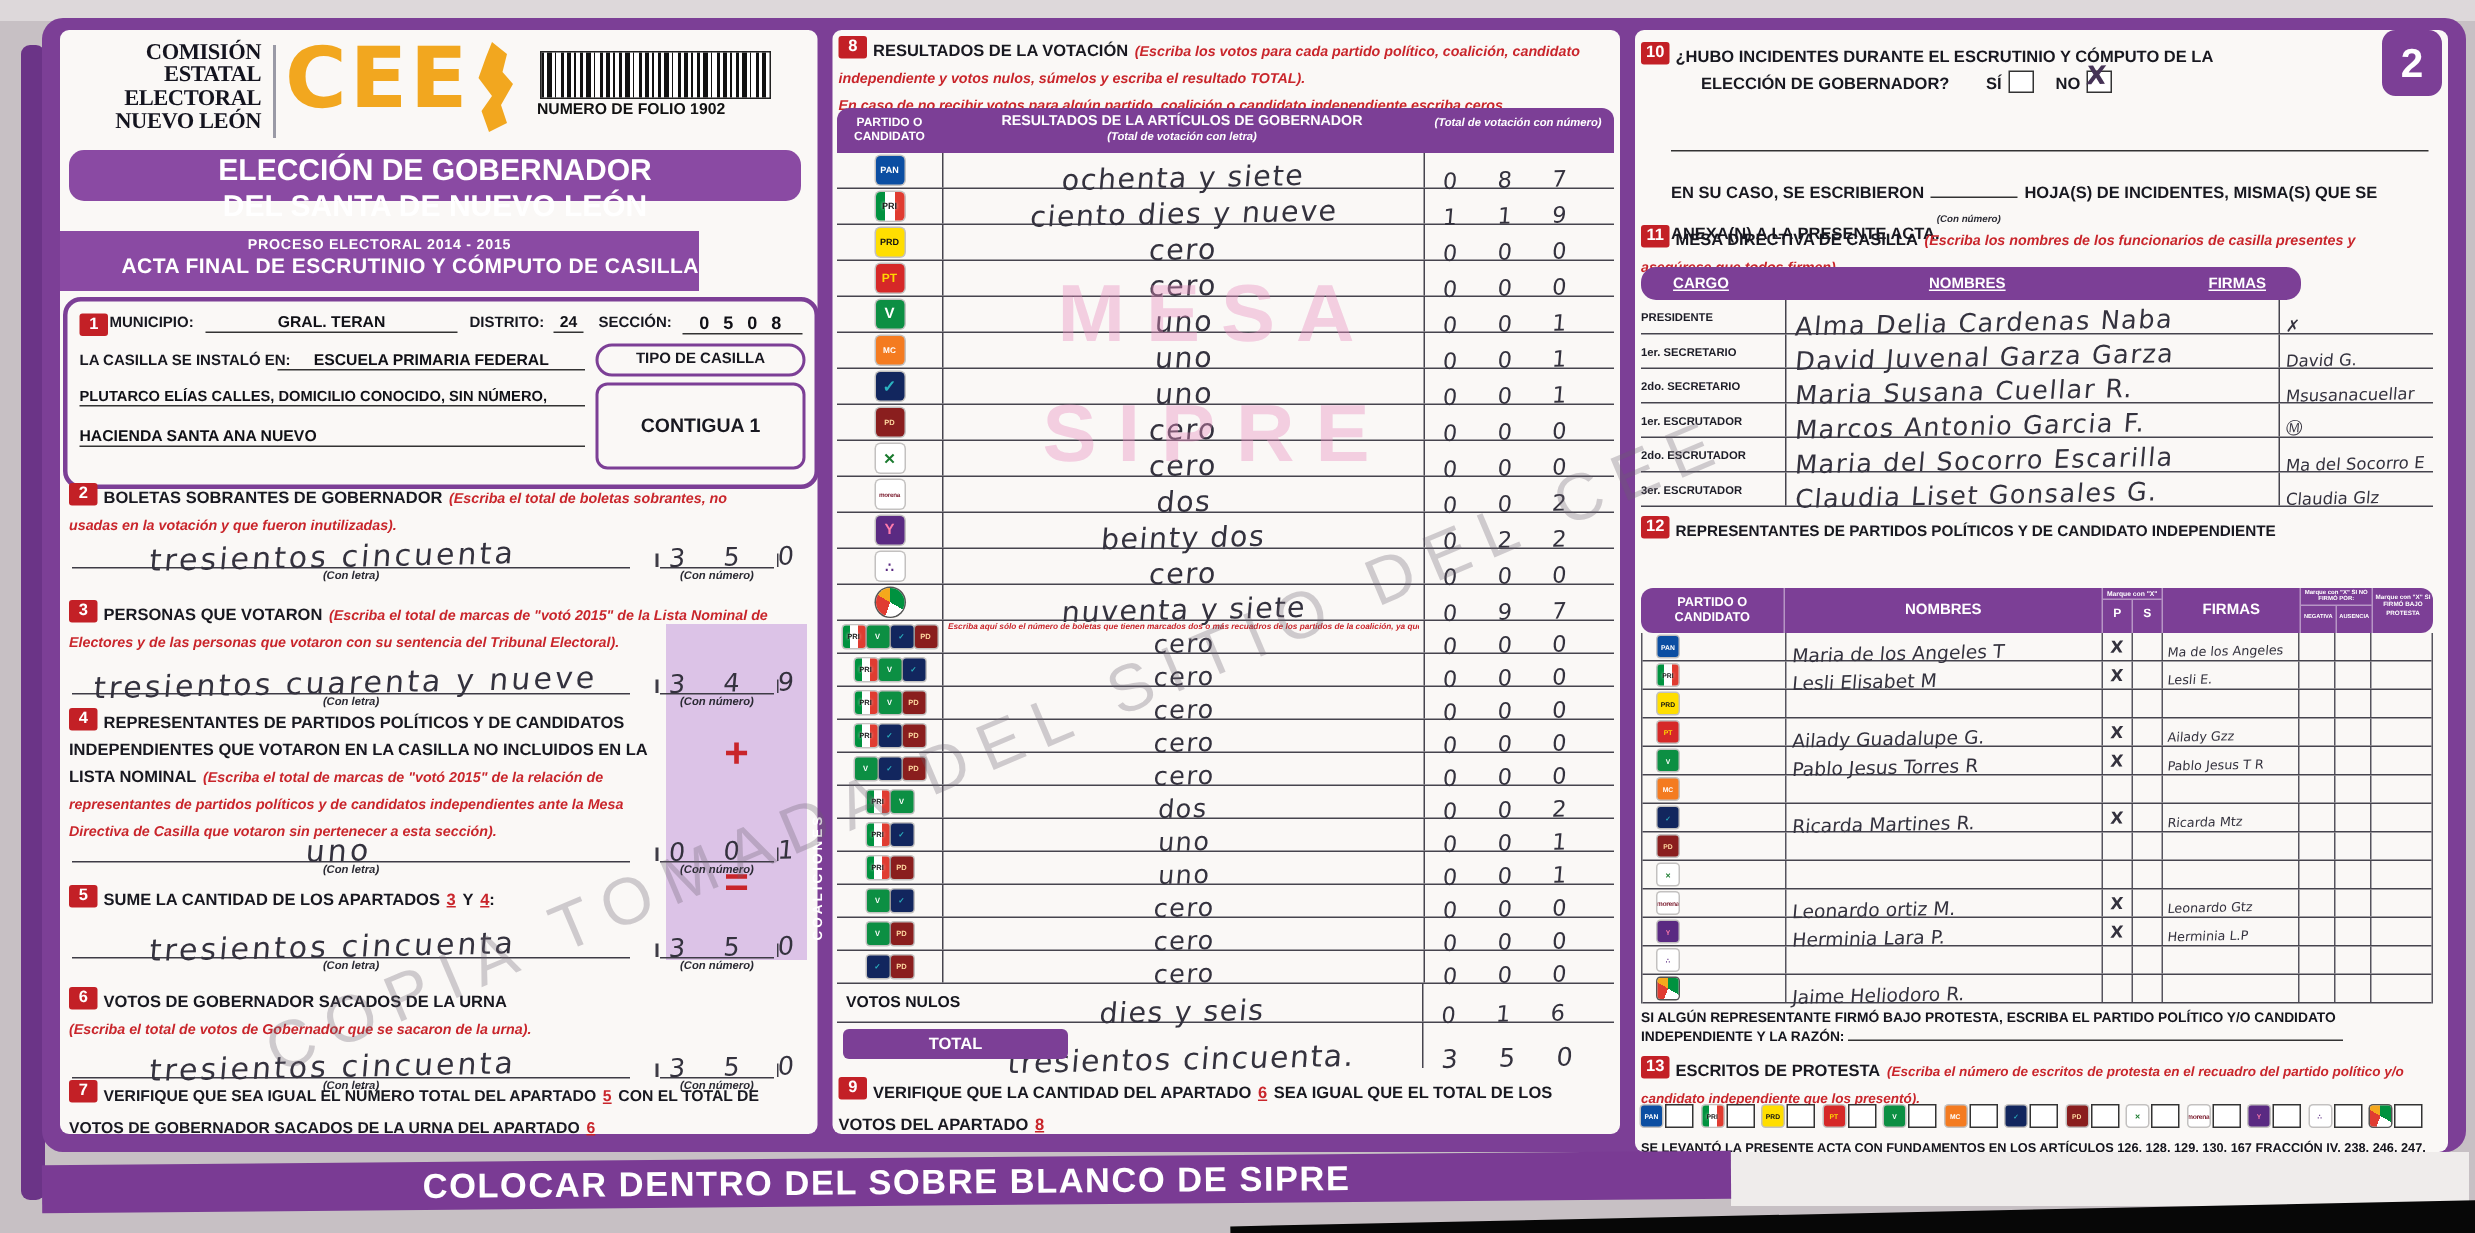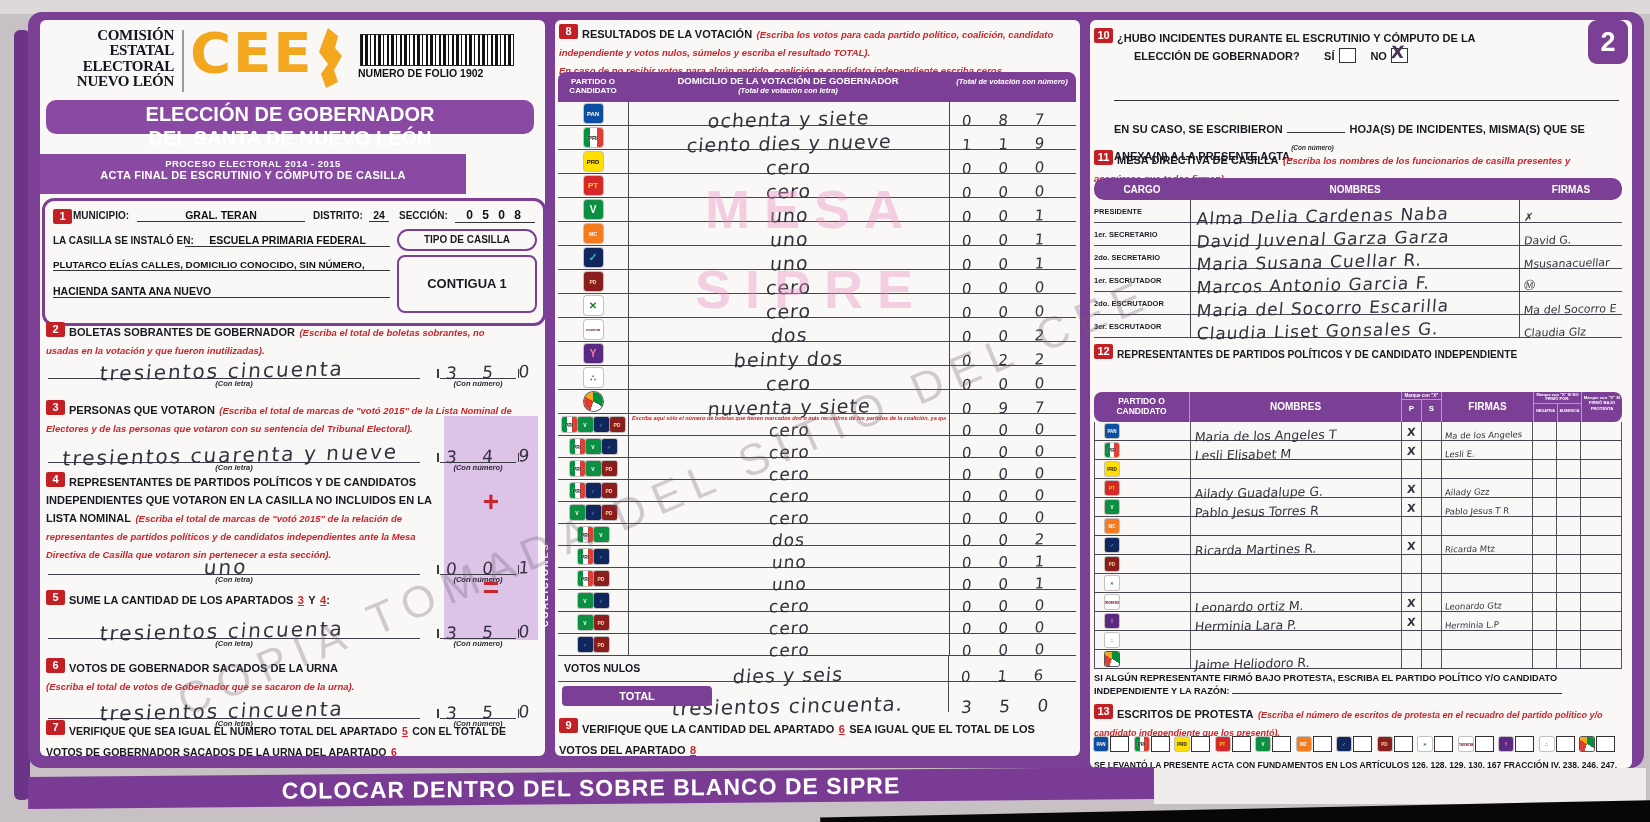--- a/index.html
+++ b/index.html
@@ -55,21 +55,21 @@
   .nl-shape{position:absolute;left:268px;top:6px;}
   .barcode{position:absolute;left:320px;top:14px;width:152px;height:30px;
      background:repeating-linear-gradient(90deg,#111 0 2px,#fff 2px 4px,#111 4px 7px,#fff 7px 9px,#111 9px 10px,#fff 10px 13px);
      border:1px solid #222;}
   .folio{position:absolute;left:318px;top:47px;width:160px;font-weight:700;font-size:10.5px;color:#111;}
   .titlebox{position:absolute;left:6px;top:80px;width:488px;height:34px;background:#8a4aa3;border-radius:10px;
      color:#fff;text-align:center;font-weight:800;font-size:20px;line-height:24px;padding-top:2px;box-sizing:border-box;}
   .subbar{position:absolute;left:0;top:134px;width:426px;height:40px;background:#8a4aa3;color:#fff;
      text-align:center;box-sizing:border-box;padding-top:4px;}
   .subbar .l1{font-weight:700;font-size:9.5px;letter-spacing:.5px;}
-  .subbar .l2{font-weight:800;font-size:11px;letter-spacing:.3px;}
+  .subbar .l2{font-weight:800;font-size:14px;letter-spacing:.3px;text-align:right;}
   
   .sec1{position:absolute;left:2px;top:178px;width:498px;height:122px;border:3px solid #7c3f96;border-radius:12px;}
   .f-lbl{font-weight:700;font-size:10px;color:#181820;}
   .f-val{font-weight:700;font-size:10.5px;color:#101016;border-bottom:1.3px solid #333;text-align:center;}
   .tipopill{position:absolute;left:352px;top:28px;width:136px;height:18px;border:2px solid #7c3f96;border-radius:12px;
      text-align:center;font-weight:800;font-size:10px;line-height:18px;color:#181820;}
   .contiguabox{position:absolute;left:352px;top:54px;width:136px;height:54px;border:2.5px solid #7c3f96;border-radius:8px;
      text-align:center;font-weight:800;font-size:13px;line-height:54px;color:#181820;}
   
   .r8head{position:absolute;left:3px;top:52px;width:518px;height:30px;background:#7c3f96;border-radius:8px 8px 0 0;
@@ -123,22 +123,22 @@
   .p-indep{background:conic-gradient(#00923f 0 120deg,#ffffff 120deg 200deg,#e03c31 200deg 300deg,#f5a81c 300deg 360deg);
      border-radius:50%;box-shadow:0 0 0 1px #555;}
   
   .pagebadge{position:absolute;left:498px;top:0px;width:40px;height:44px;background:#7c3f96;border-radius:9px;
      color:#fff;font-weight:900;font-size:27px;text-align:center;line-height:44px;}
   .chk{display:inline-block;width:15px;height:13px;border:1.6px solid #333;background:#fff;vertical-align:middle;position:relative;}
   .chk .hw{position:absolute;left:-1px;top:-7px;font-size:17px;font-weight:700;color:#463356;}
   .uline{display:inline-block;border-bottom:1.3px solid #333;}
   .smallcap{font-weight:700;font-style:italic;font-size:6.5px;color:#2a2a33;}
   
-  .mhead{position:absolute;left:4px;top:158px;width:528px;height:22px;background:#7c3f96;border-radius:10px;
-     display:flex;color:#fff;font-weight:800;font-size:10px;align-items:center;text-align:center;}
+  .mhead{position:absolute;left:4px;top:158px;width:440px;height:22px;background:#7c3f96;border-radius:10px;
+     display:flex;color:#fff;font-weight:800;font-size:10px;align-items:center;text-align:center;text-decoration:underline;}
   .mhead .h1{width:96px;} .mhead .h2{width:330px;} .mhead .h3{width:102px;}
   .mbody{position:absolute;left:4px;top:180px;width:528px;}
   .mrow{display:flex;height:23px;border-bottom:1.2px solid #46444e;box-sizing:border-box;position:relative;}
   .m-cargo{width:96px;font-weight:700;font-size:7.5px;color:#1c1c26;padding-top:7px;box-sizing:border-box;}
   .m-nombre{width:330px;position:relative;border-left:1.2px solid #46444e;border-right:1.2px solid #46444e;}
   .m-nombre .hw{position:absolute;left:6px;bottom:-4px;font-size:17px;letter-spacing:1px;}
   .m-firma{width:102px;position:relative;}
   .m-firma .hw{position:absolute;left:4px;bottom:-2px;font-size:11px;}
   
   .rphead{position:absolute;left:4px;top:372px;width:528px;height:30px;background:#7c3f96;border-radius:8px;
@@ -306,21 +306,21 @@
 
     <div class="abs" style="left:4px;top:4px;width:514px;">
       <span class="badge">8</span><span class="bh">RESULTADOS DE LA VOTACIÓN</span>
       <span class="rn">(Escriba los votos para cada partido político, coalición, candidato independiente y votos nulos, súmelos y escriba el resultado TOTAL).</span><br>
       <span class="rn">En caso de no recibir votos para algún partido, coalición o candidato independiente escriba ceros.</span>
     </div>
 
     <div class="r8head">
       <div class="hp">PARTIDO O CANDIDATO</div>
       <div class="hl">
-        <div class="t">DOMICILIO DE LA VOTACIÓN DE GOBERNADOR</div>
+        <div class="t">RESULTADOS DE LA ARTÍCULOS DE GOBERNADOR</div>
         <div class="s">(Total de votación con letra)</div>
       </div>
       <div class="hn">(Total de votación con número)</div>
     </div>
     <div class="r8body">
         <div class="r8row party">
           <div class="c-logo">
             <span class="plogo p-pan">PAN</span>
           </div>
           <div class="c-letra">

